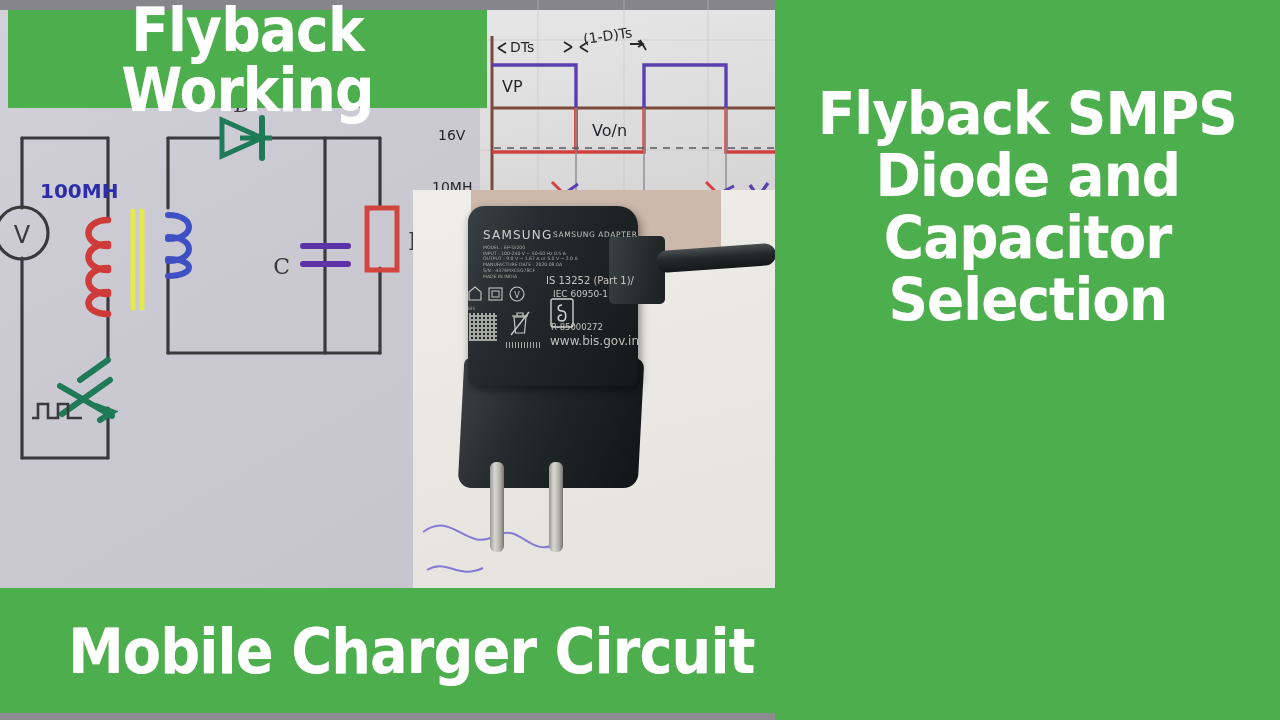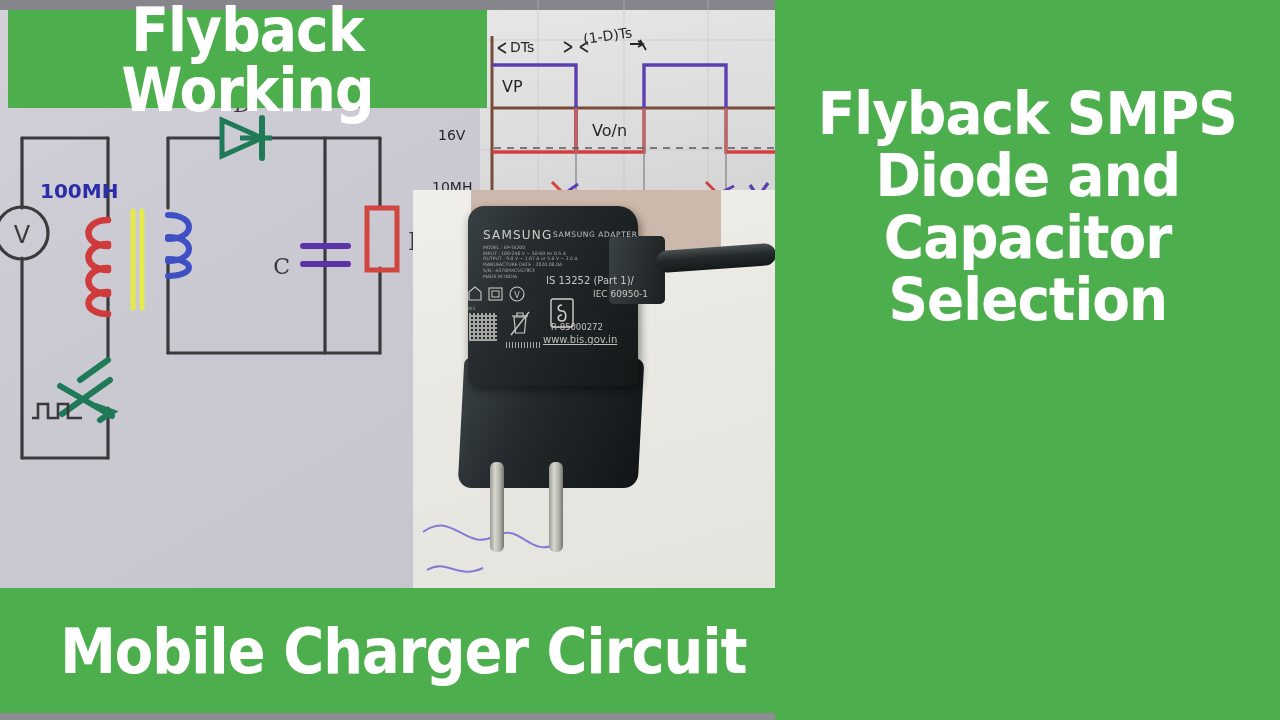--- a/index.html
+++ b/index.html
@@ -29,21 +29,21 @@
        letter-spacing:-1px;line-height:1;text-align:center;
        text-shadow:0 0 1px rgba(255,255,255,.4);}
   #titleText{position:absolute;left:8px;top:14px;width:479px;height:92px;
        display:flex;align-items:center;justify-content:center;
        font-size:60px;transform:scaleX(.92);transform-origin:center;}
 
   #rightLines{position:absolute;left:775px;top:84px;width:505px;height:470px;
        display:flex;flex-direction:column;align-items:center;justify-content:flex-start;gap:3px;}
   #rightLines .ttl{font-size:59px;white-space:nowrap;transform:scaleX(.93);}
 
-  #bottomText{position:absolute;left:8px;top:596px;width:790px;height:112px;
+  #bottomText{position:absolute;left:16px;top:596px;width:790px;height:112px;
        display:flex;align-items:center;justify-content:center;}
   #bottomText .ttl{font-size:62px;white-space:nowrap;transform:scaleX(.9);}
 
   
   #circuit{position:absolute;left:0;top:8px;width:480px;height:588px;}
 
   
   #waves{position:absolute;left:480px;top:0;width:300px;height:300px;}
 
   
@@ -69,23 +69,23 @@
      background:linear-gradient(90deg,#9a9a95,#d9d8d0 35%,#b3b2aa 70%,#74736d);}
   #pin1{left:77px;top:272px;}
   #pin2{left:136px;top:272px;}
 
   .lbl{position:absolute;color:#cfcfc8;font-family:"DejaVu Sans",sans-serif;
        white-space:nowrap;line-height:1.25;opacity:.88;}
   #brand{left:70px;top:38px;font-size:12px;font-weight:normal;letter-spacing:1.2px;color:#e3e3dd;}
   #travel{left:140px;top:40px;font-size:7.5px;letter-spacing:.6px;color:#d7d7d1;}
   #specs{left:70px;top:55px;font-size:4.6px;color:#b9b9b3;}
   #isline{left:133px;top:85px;font-size:10px;color:#dedcd6;}
-  #iecline{left:140px;top:99px;font-size:9px;color:#dedcd6;margin-left:40px;}
+  #iecline{left:140px;top:99px;font-size:9px;color:#dedcd6;}
   #rnum{left:138px;top:132px;font-size:8.5px;color:#dcdad4;}
-  #bis{left:130px;top:144px;font-size:10px;color:#d6d4ce;text-decoration:underline;}
+  #bis{left:137px;top:144px;font-size:12px;color:#d6d4ce;}
   #bislbl{left:55px;top:116px;font-size:4.5px;color:#a9a9a3;}
 
   .qr{position:absolute;left:56px;top:123px;width:28px;height:28px;
      background:
        repeating-linear-gradient(90deg,#cfcfc9 0 2px,transparent 2px 4px),
        repeating-linear-gradient(0deg,#cfcfc9 0 2px,transparent 2px 4px),#1d2224;
      opacity:.75;}
   .marks{position:absolute;left:52px;top:96px;width:70px;height:16px;}
   .binbox{position:absolute;left:96px;top:120px;width:22px;height:26px;}
   .barcode{position:absolute;left:93px;top:152px;width:36px;height:6px;

